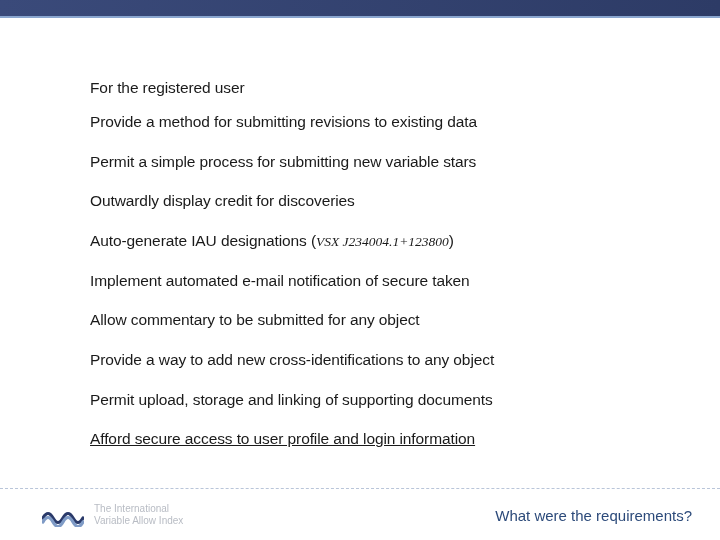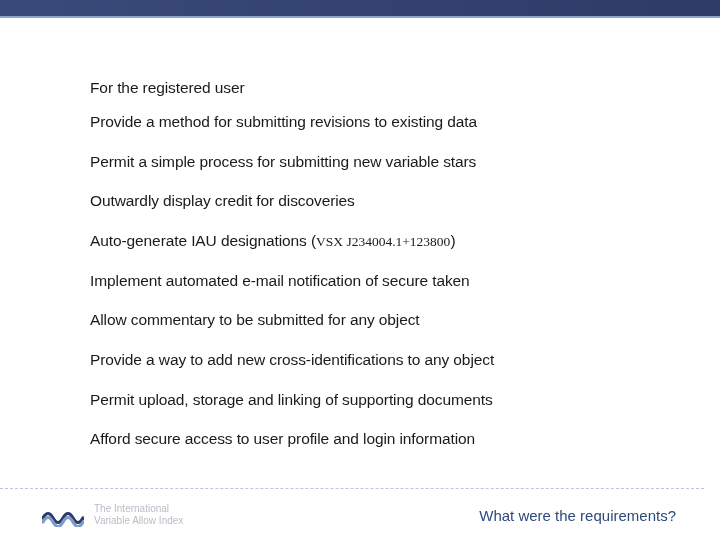--- a/index.html
+++ b/index.html
@@ -29,29 +29,30 @@
     bottom: 60px;
   }
   .line {
     font-size: 15.5px;
     color: #1a1a1a;
     line-height: 1.3;
     margin-bottom: 19.5px;
     letter-spacing: -0.1px;
   }
   .line:first-child { margin-bottom: 14px; }
-  .line:last-child { margin-bottom: 15px; }
+  .line:last-child { margin-bottom: 15px; text-decoration: underline; }
   .smallcaps {
     font-family: Georgia, 'Times New Roman', serif;
     font-size: 13.5px;
     letter-spacing: 0;
+    font-style: italic;
   }
   .footer {
     position: absolute;
-    left: 0; right: 16px; bottom: 0;
+    left: 0; right: 0; bottom: 0;
     height: 52px;
   }
   .footer-line {
     position: absolute;
     top: 0; left: 0; right: 0;
     border-top: 1px dashed #b9c5d9;
   }
   .footer-inner {
     position: absolute;
     top: 12px; left: 42px; right: 28px; bottom: 10px;

